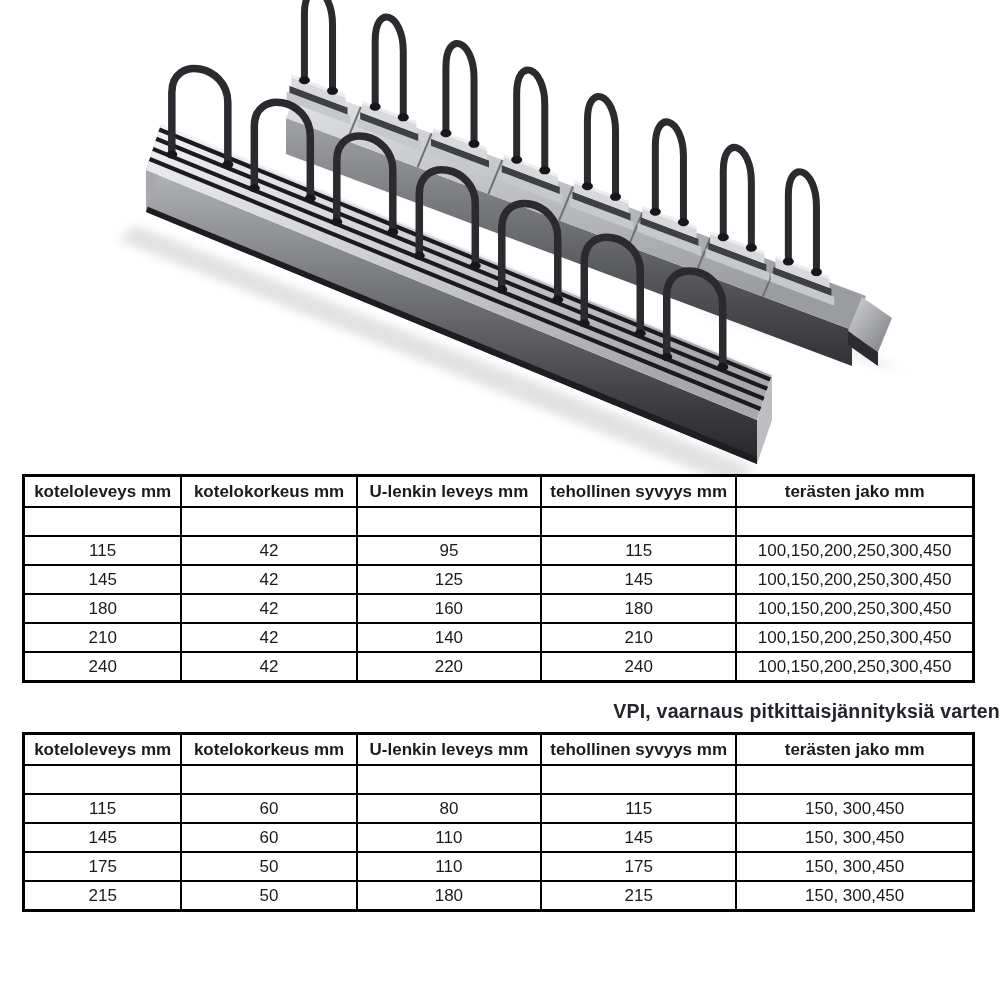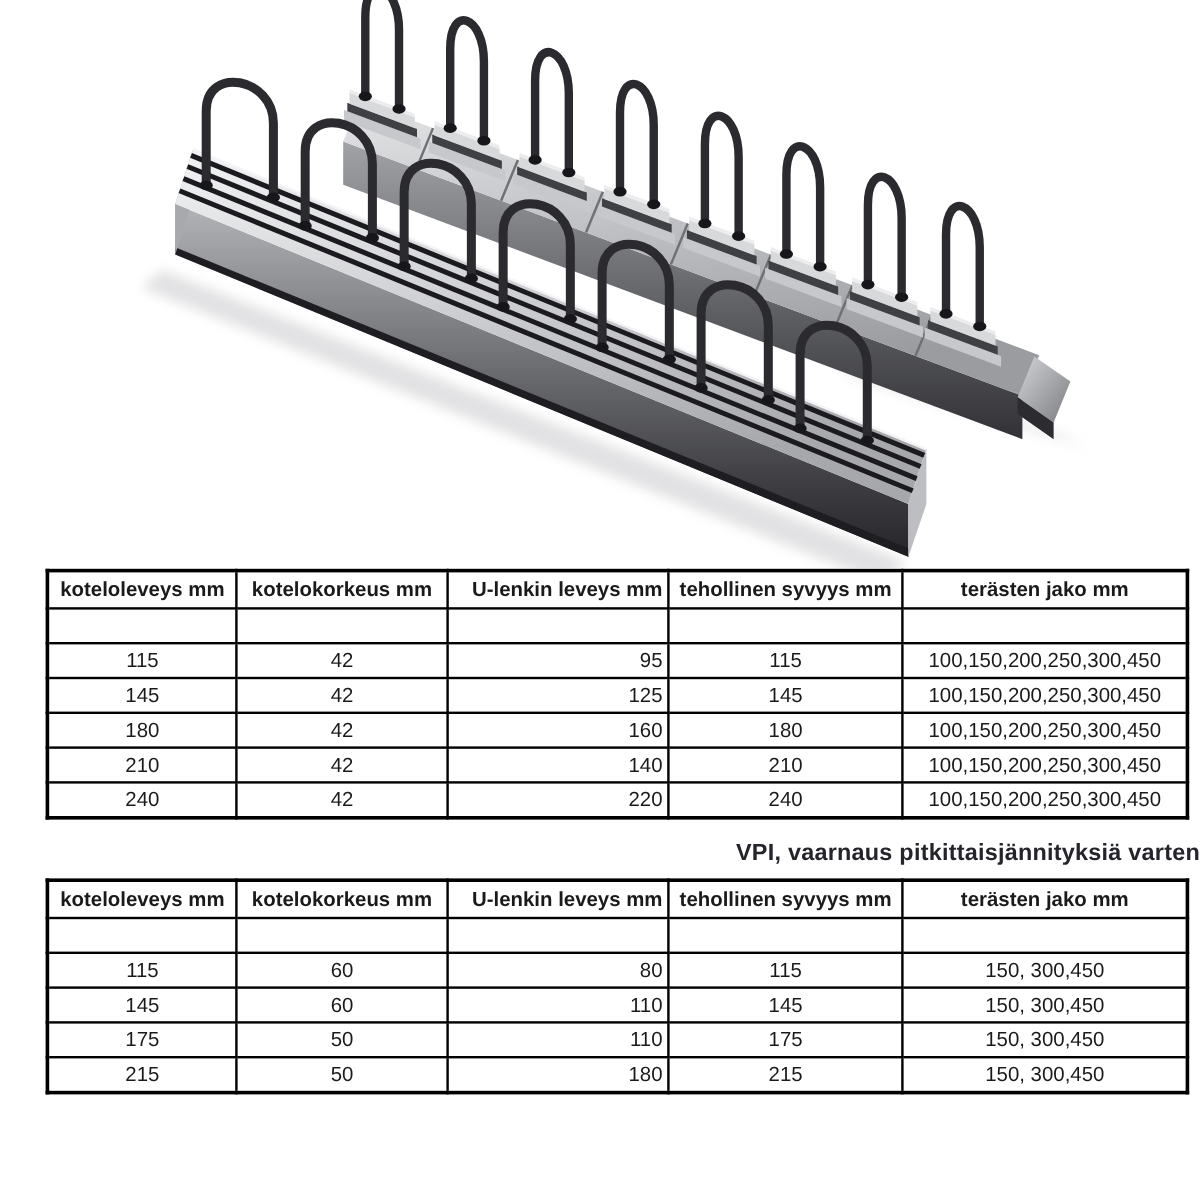--- a/index.html
+++ b/index.html
@@ -15,37 +15,37 @@
     font-size:19.5px;
     font-weight:700;
     letter-spacing:.2px;
     color:#24242b;
   }
   .section-title.second{margin-top:17px;text-align:right;}
   table.spec{
     border-collapse:collapse;
     table-layout:fixed;
     width:953px;
-    margin-left:38px;
+    margin-left:22px;
     border:3px solid #000;
     font-size:17px;
   }
   table.spec th, table.spec td{
     border:2px solid #000;
     text-align:center;
     vertical-align:middle;
     padding:1px 4px;
     overflow:hidden;
     white-space:nowrap;
   }
   table.spec th{height:27px;font-weight:700;font-size:17px;}
   table.spec td{height:25px;}
   table.spec th:nth-child(1), table.spec td:nth-child(1){width:16.4%;}
   table.spec th:nth-child(2), table.spec td:nth-child(2){width:18.4%;}
-  table.spec th:nth-child(3), table.spec td:nth-child(3){width:19.4%;text-align:right;}
+  table.spec th:nth-child(3), table.spec td:nth-child(3){width:19.4%;}
   table.spec th:nth-child(4), table.spec td:nth-child(4){width:20.6%;}
   table.spec th:nth-child(5), table.spec td:nth-child(5){width:25.2%;}
 </style>
 </head>
 <body>
 
 <div class="photo-wrap">
   <svg id="photoSvg" width="1000" height="474" viewBox="0 0 1000 474">
     <defs>
       <linearGradient id="gTopF" x1="0" y1="0" x2="0.35" y2="1">

